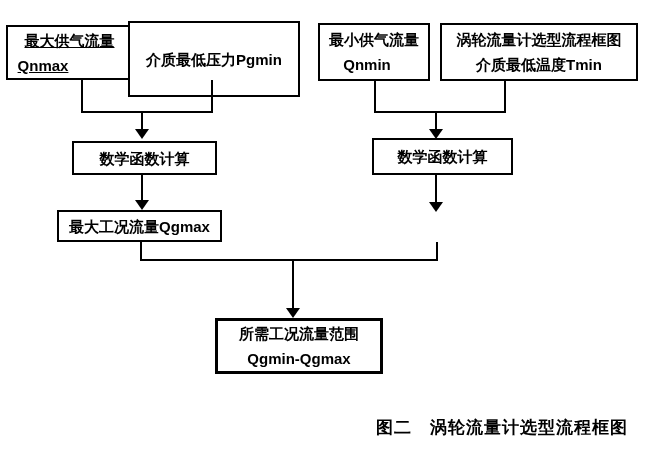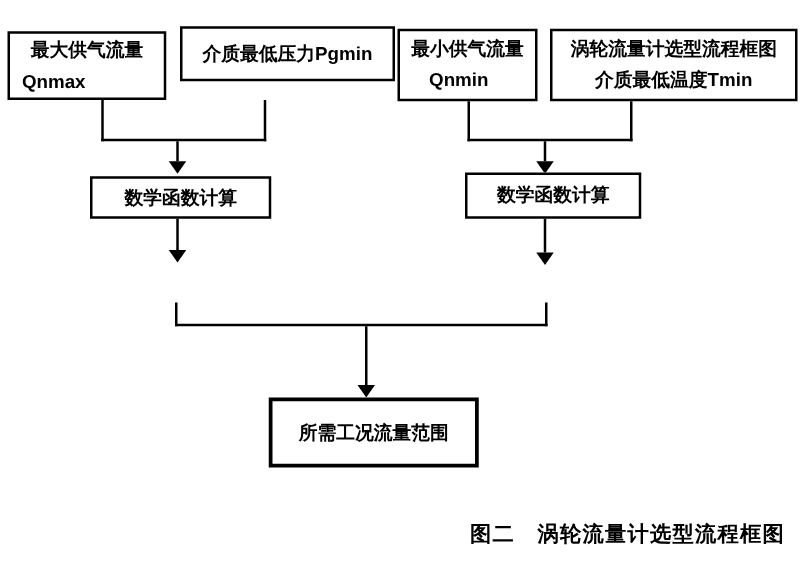--- a/index.html
+++ b/index.html
@@ -47,26 +47,26 @@
     font-weight: bold;
     font-size: 17px;
     letter-spacing: 1px;
   }
 </style>
 </head>
 <body>
 
 <div class="canvas">
 
-  <div class="box" style="left:6px; top:25px; width:127px; height:55px;">
+  <div class="box" style="left:6px; top:25px; width:127px; height:55px;text-decoration:underline;">
     <div>最大供气流量</div>
     <div class="shift-34">Qnmax</div>
   </div>
 
-  <div class="box" style="left:144px; top:21px; width:172px; height:44px;">
+  <div class="box" style="left:128px; top:21px; width:172px; height:76px;">
     <div>介质最低压力Pgmin</div>
   </div>
 
   <div class="box" style="left:318px; top:23px; width:112px; height:58px;text-align:center;">
     <div>最小供气流量</div>
     <div class="shift-14">Qnmin</div>
   </div>
 
   <div class="box" style="left:440px; top:23px; width:198px; height:58px;">
     <div>涡轮流量计选型流程框图</div>
@@ -92,27 +92,31 @@
   <div class="box" style="left:372px; top:138px; width:141px; height:37px;">
     <div>数学函数计算</div>
   </div>
 
   <div class="line" style="left:141px; top:175px; width:2px; height:25px;"></div>
   <div class="arrowhead" style="left:135px; top:200px;"></div>
 
   <div class="line" style="left:435px; top:175px; width:2px; height:27px;"></div>
   <div class="arrowhead" style="left:429px; top:202px;"></div>
 
+  <div class="box" style="left:57px; top:210px; width:165px; height:32px;">
+    <div>最大工况流量Qgmax</div>
+  </div>
 
 
   <div class="line" style="left:140px; top:242px; width:2px; height:19px;"></div>
   <div class="line" style="left:436px; top:242px; width:2px; height:19px;"></div>
   <div class="line" style="left:140px; top:259px; width:298px; height:2px;"></div>
   <div class="line" style="left:292px; top:261px; width:2px; height:47px;"></div>
   <div class="arrowhead" style="left:286px; top:308px;"></div>
 
   <div class="box thick" style="left:215px; top:318px; width:168px; height:56px;">
     <div>所需工况流量范围</div>
+    <div>Qgmin-Qgmax</div>
   </div>
 
   <div class="caption">图二　涡轮流量计选型流程框图</div>
 
 </div>
 
 </body></html>

